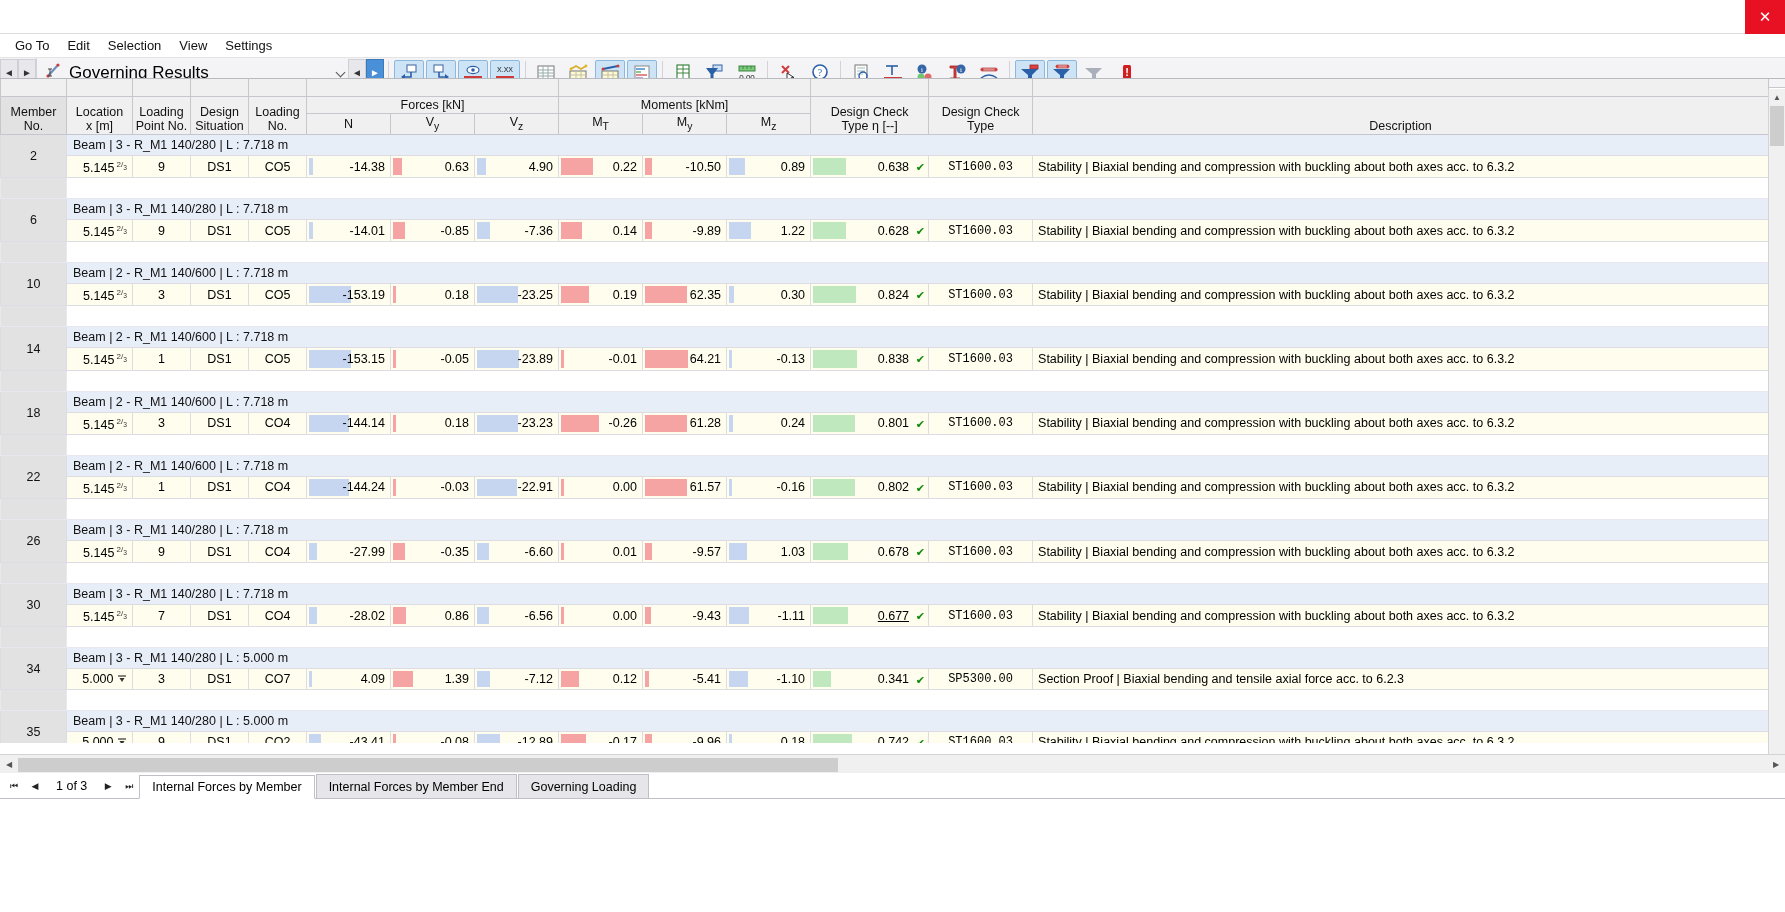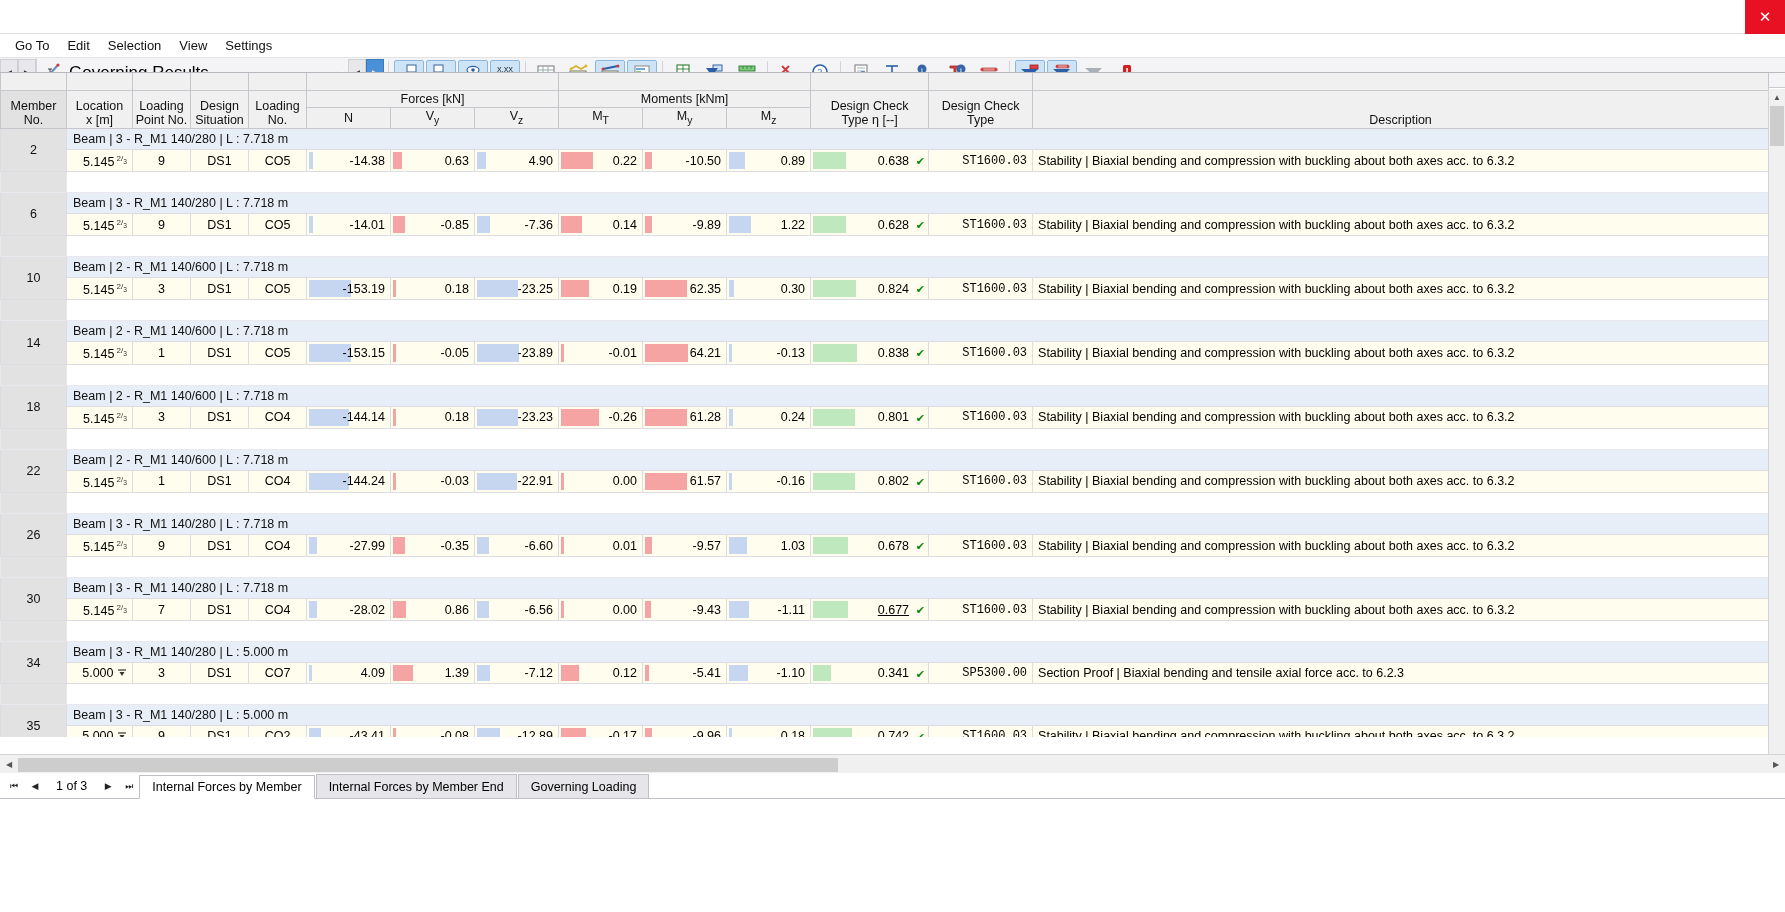--- a/index.html
+++ b/index.html
@@ -140,21 +140,21 @@
     margin: 3px 4px;
     padding: 0 8px;
     font-size: 13px;
   }
   .maxgt { display:flex;align-items:center; padding:0 14px 0 4px; font-size:13px; }
   .excl { width: 34px; display:flex;align-items:center;justify-content:center; background:#f4f4f6; }
 
   
   .tablewrap {
     position: absolute;
-    top: 72px; left: 0;
+    top: 78px; left: 0;
     width: 1785px; height: 665px;
     overflow: hidden;
     border-top: 1px solid #b9b9c0;
   }
   table.grid {
     border-collapse: collapse;
     table-layout: fixed;
     width: 1768px;
     font-size: 12.5px;
   }
@@ -202,21 +202,21 @@
 
   
   td.bar { position: relative; }
   td.bar .b {
     position: absolute; top: 2px; bottom: 2px;
     display: block;
   }
   td.bar span.v { position: relative; display:block; text-align:right; }
 
   .chk { color: #0a8a0a; font-size: 11px; padding-left:4px; }
-  .mono { font-family: "Liberation Mono", monospace; font-size: 12px; text-align: right; }
+  .mono { font-family: "Liberation Mono", monospace; font-size: 12px; }
   .loc-sub { font-size: 8px; vertical-align: super; color:#333; }
 
   
   .vscroll {
     position:absolute; right:0; top:89px;
     width:17px; height:665px;
     background:#f0f0f0; border-left:1px solid #d4d4d8;
   }
   .vscroll .arr {
     height:17px; display:flex;align-items:center;justify-content:center;

